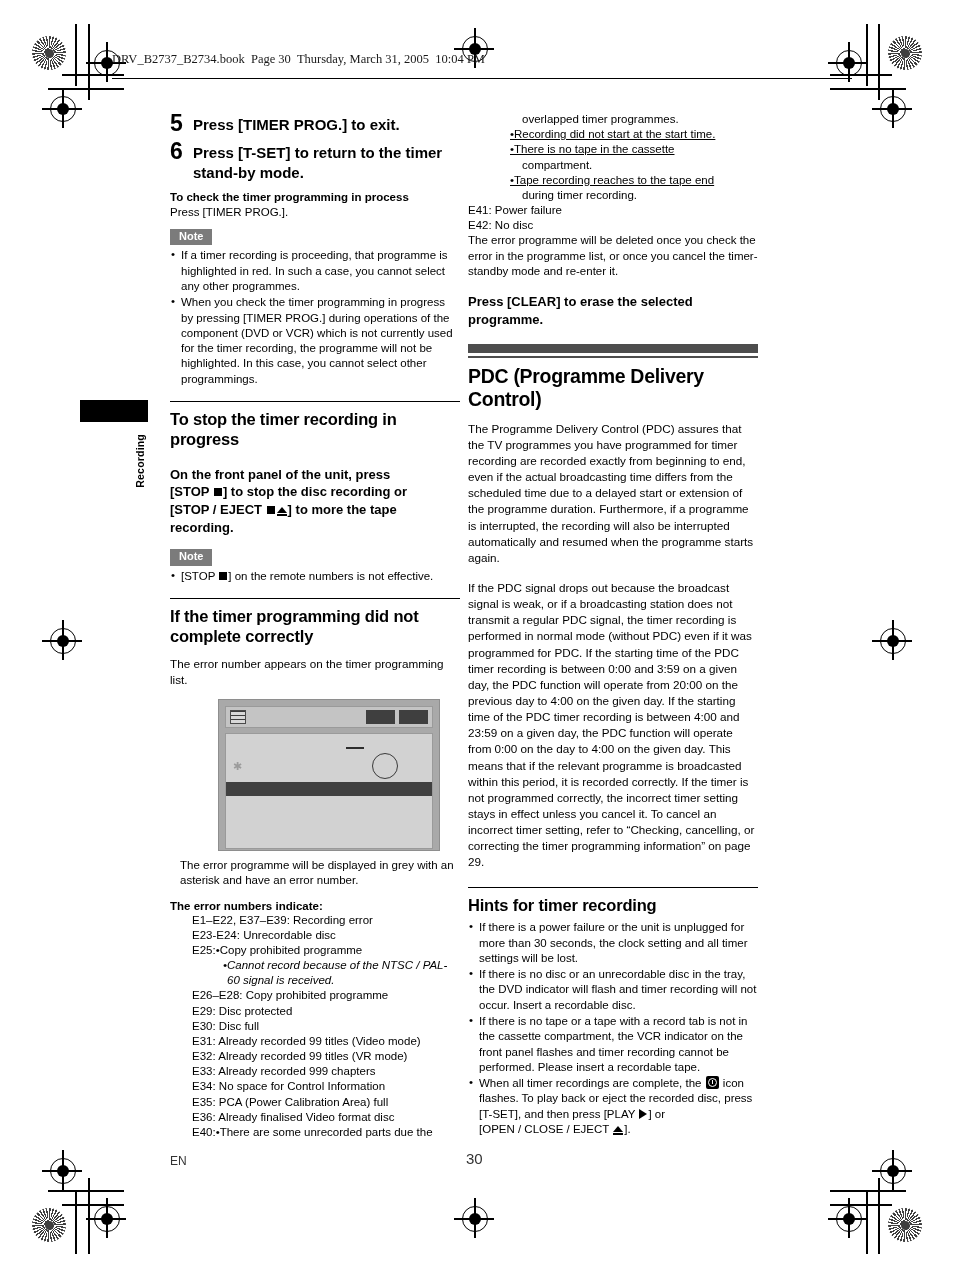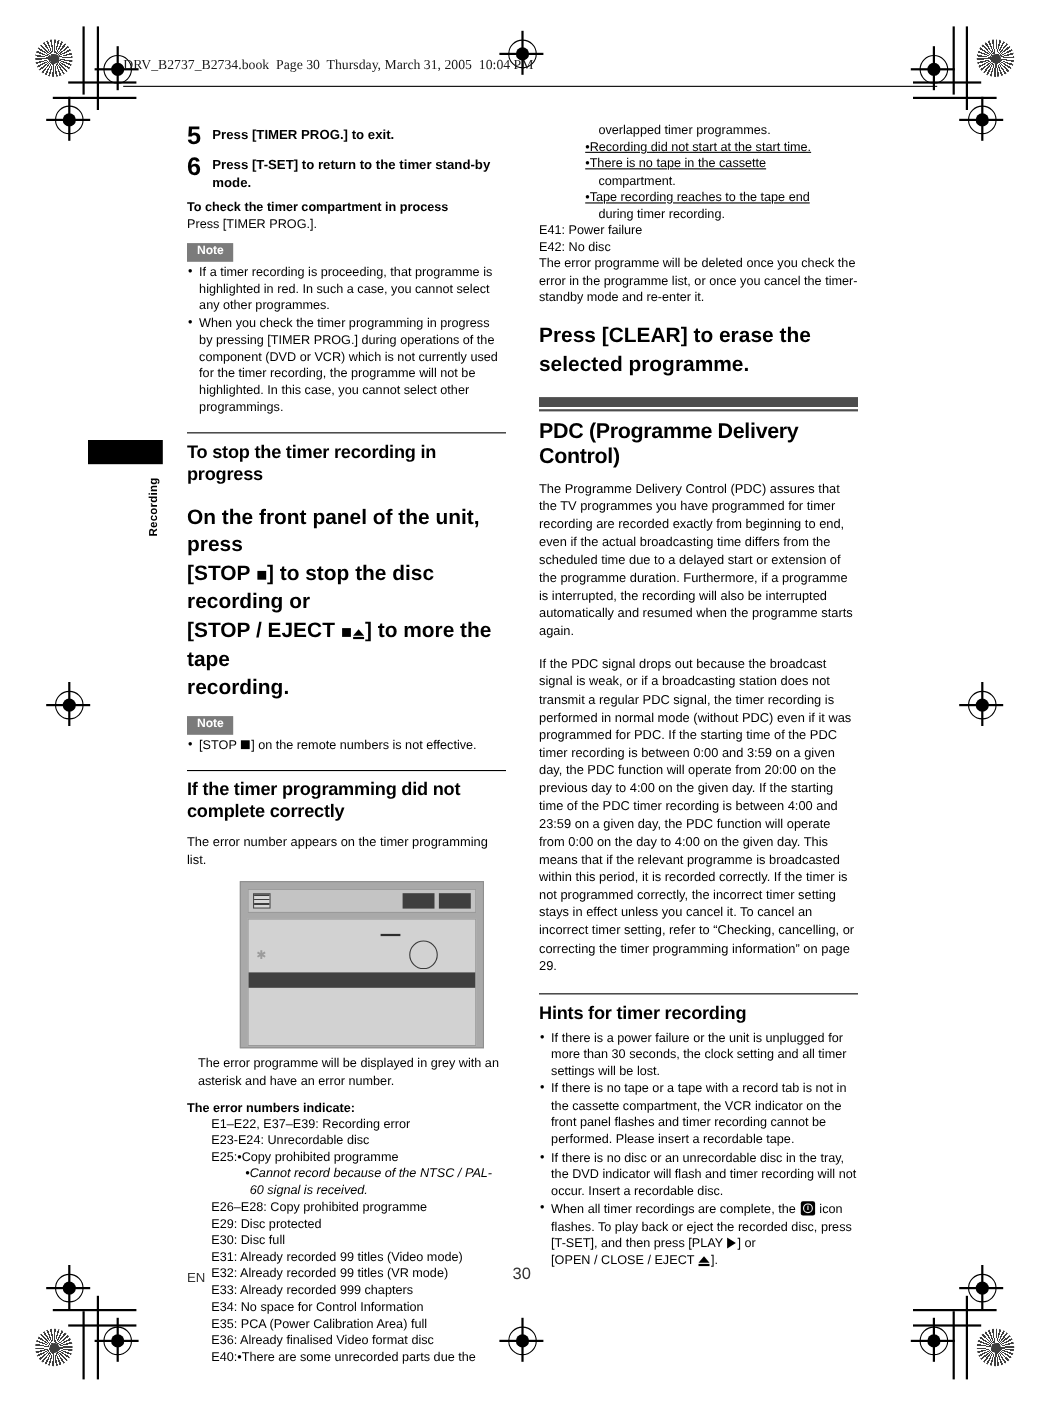--- a/index.html
+++ b/index.html
@@ -77,21 +77,21 @@
     font-size: 12.5px;
     color: #1a1a1a;
     white-space: pre;
   }
   .col {
     position: absolute;
     width: 290px;
     top: 112px;
   }
   .col-left  { left: 170px; }
-  .col-right { left: 490px; }
+  .col-right { left: 468px; }
 
   
   .side-tab {
     position: absolute;
     left: 80px;
     top: 400px;
     width: 68px;
   }
   .side-tab-bar {
     width: 68px;
@@ -117,21 +117,21 @@
     margin-bottom: 5px;
   }
   .step-num {
     font-size: 23px;
     font-weight: bold;
     line-height: 1;
     width: 23px;
     flex: 0 0 23px;
   }
   .step-text {
-    font-size: 12px;
+    font-size: 15px;
     font-weight: bold;
     line-height: 1.32;
     padding-top: 3px;
   }
 
   .sub-bold {
     font-size: 11.5px;
     font-weight: bold;
     line-height: 1.3;
     margin-top: 7px;
@@ -183,21 +183,21 @@
     margin: 14px 0 8px 0;
   }
   .h2 {
     font-size: 16.5px;
     font-weight: bold;
     line-height: 1.2;
     letter-spacing: -0.2px;
     margin: 0 0 9px 0;
   }
   .lead-bold {
-    font-size: 19px;
+    font-size: 13px;
     font-weight: bold;
     line-height: 1.36;
     margin: 16px 0 4px 0;
   }
   .h1-rules {
     margin: 16px 0 7px 0;
   }
   .h1-bar {
     height: 9px;
     background: #4d4d4d;
@@ -500,21 +500,21 @@
   <div class="step">
     <div class="step-num">5</div>
     <div class="step-text">Press [TIMER PROG.] to exit.</div>
   </div>
 
   <div class="step">
     <div class="step-num">6</div>
     <div class="step-text">Press [T-SET] to return to the timer stand-by mode.</div>
   </div>
 
-  <div class="sub-bold">To check the timer compartment in process</div>
+  <div class="sub-bold">To check the timer programming in process</div>
   <div class="body-sm"><span>Press </span><b>[TIMER PROG.]</b><span>.</span></div>
 
   <div><span class="note-badge">Note</span></div>
   <ul class="bullets">
     <li>If a timer recording is proceeding, that programme is highlighted in red. In such a case, you cannot select any other programmes.</li>
     <li>When you check the timer programming in progress by pressing <b>[TIMER PROG.]</b> during operations of the component (DVD or VCR) which is not currently used for the timer recording, the programme will not be highlighted. In this case, you cannot select other programmings.</li>
   </ul>
 
   <div class="rule-thin"></div>
   <div class="h2">To stop the timer recording in progress</div>
@@ -596,20 +596,20 @@
   <div class="h1">PDC (Programme Delivery Control)</div>
 
   <div class="body">The Programme Delivery Control (PDC) assures that the TV programmes you have programmed for timer recording are recorded exactly from beginning to end, even if the actual broadcasting time differs from the scheduled time due to a delayed start or extension of the programme duration. Furthermore, if a programme is interrupted, the recording will also be interrupted automatically and resumed when the programme starts again.</div>
   <div class="body" style="margin-top:14px;">If the PDC signal drops out because the broadcast signal is weak, or if a broadcasting station does not transmit a regular PDC signal, the timer recording is performed in normal mode (without PDC) even if it was programmed for PDC. If the starting time of the PDC timer recording is between 0:00 and 3:59 on a given day, the PDC function will operate from 20:00 on the previous day to 4:00 on the given day. If the starting time of the PDC timer recording is between 4:00 and 23:59 on a given day, the PDC function will operate from 0:00 on the day to 4:00 on the given day. This means that if the relevant programme is broadcasted within this period, it is recorded correctly. If the timer is not programmed correctly, the incorrect timer setting stays in effect unless you cancel it. To cancel an incorrect timer setting, refer to “Checking, cancelling, or correcting the timer programming information” on page 29.</div>
 
   <div class="rule-thin" style="margin-top:16px;"></div>
   <div class="h2" style="margin-bottom:5px;">Hints for timer recording</div>
 
   <ul class="bullets">
     <li>If there is a power failure or the unit is unplugged for more than 30 seconds, the clock setting and all timer settings will be lost.</li>
+    <li>If there is no disc or an unrecordable disc in the tray, the DVD indicator will flash and timer recording will not occur. Insert a recordable disc.</li>
     <li>If there is no tape or a tape with a record tab is not in the cassette compartment, the VCR indicator on the front panel flashes and timer recording cannot be performed. Please insert a recordable tape.</li>
-    <li>If there is no disc or an unrecordable disc in the tray, the DVD indicator will flash and timer recording will not occur. Insert a recordable disc.</li>
     <li><span>When all timer recordings are complete, the </span><span class="glyph-clock"></span><span> icon flashes. To play back or eject the recorded disc, press </span><b>[T-SET]</b><span>, and then press </span><b><span>[PLAY </span><span class="glyph-play"></span><span>]</span></b><span> or</span><br><b><span>[OPEN / CLOSE / EJECT </span><span class="glyph-eject"></span><span>].</span></b></li>
   </ul>
 </div>
 
 <div class="footer-en">EN</div>
 <div class="footer-page">30</div>
 
 </body></html>

